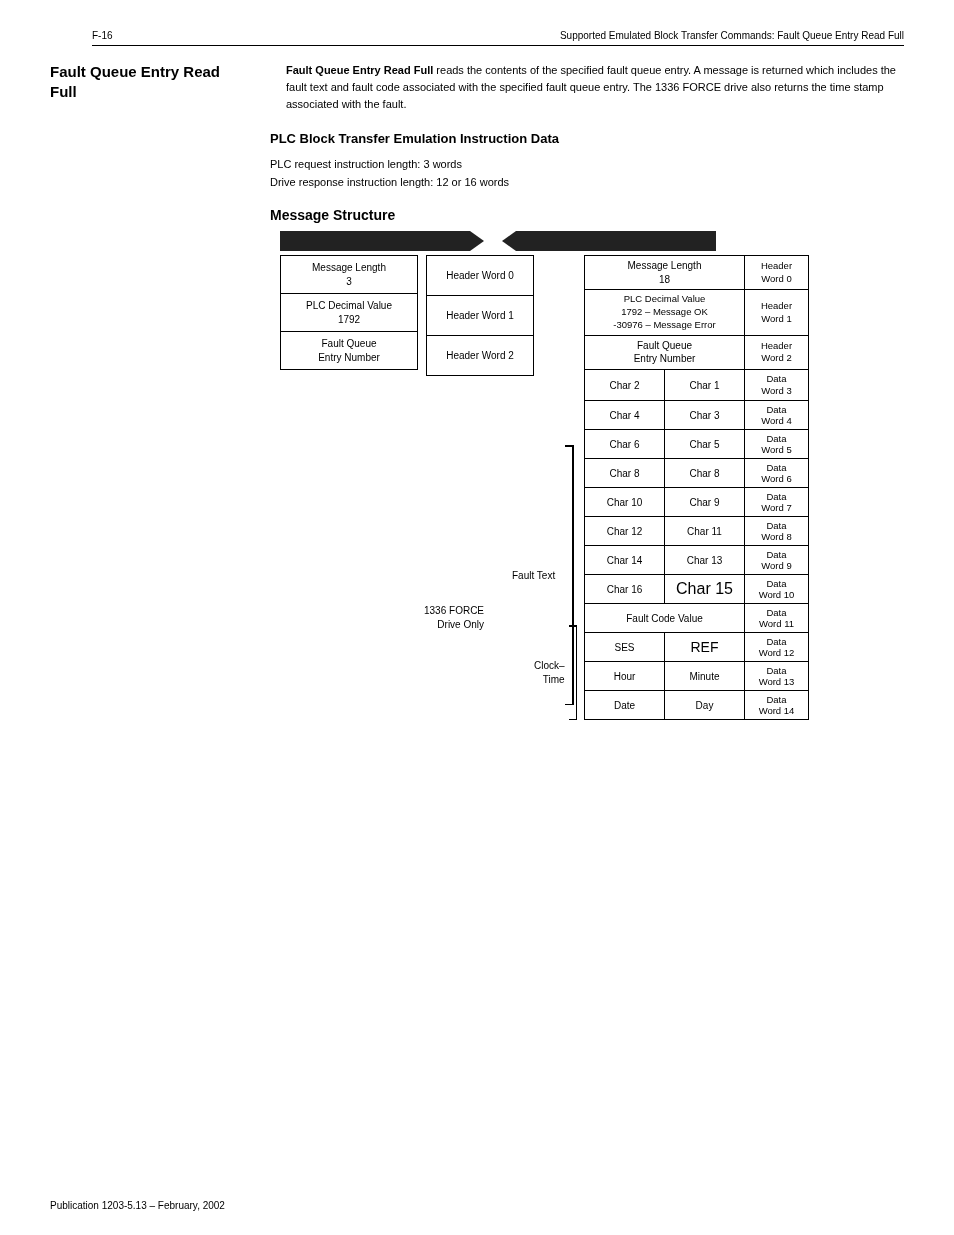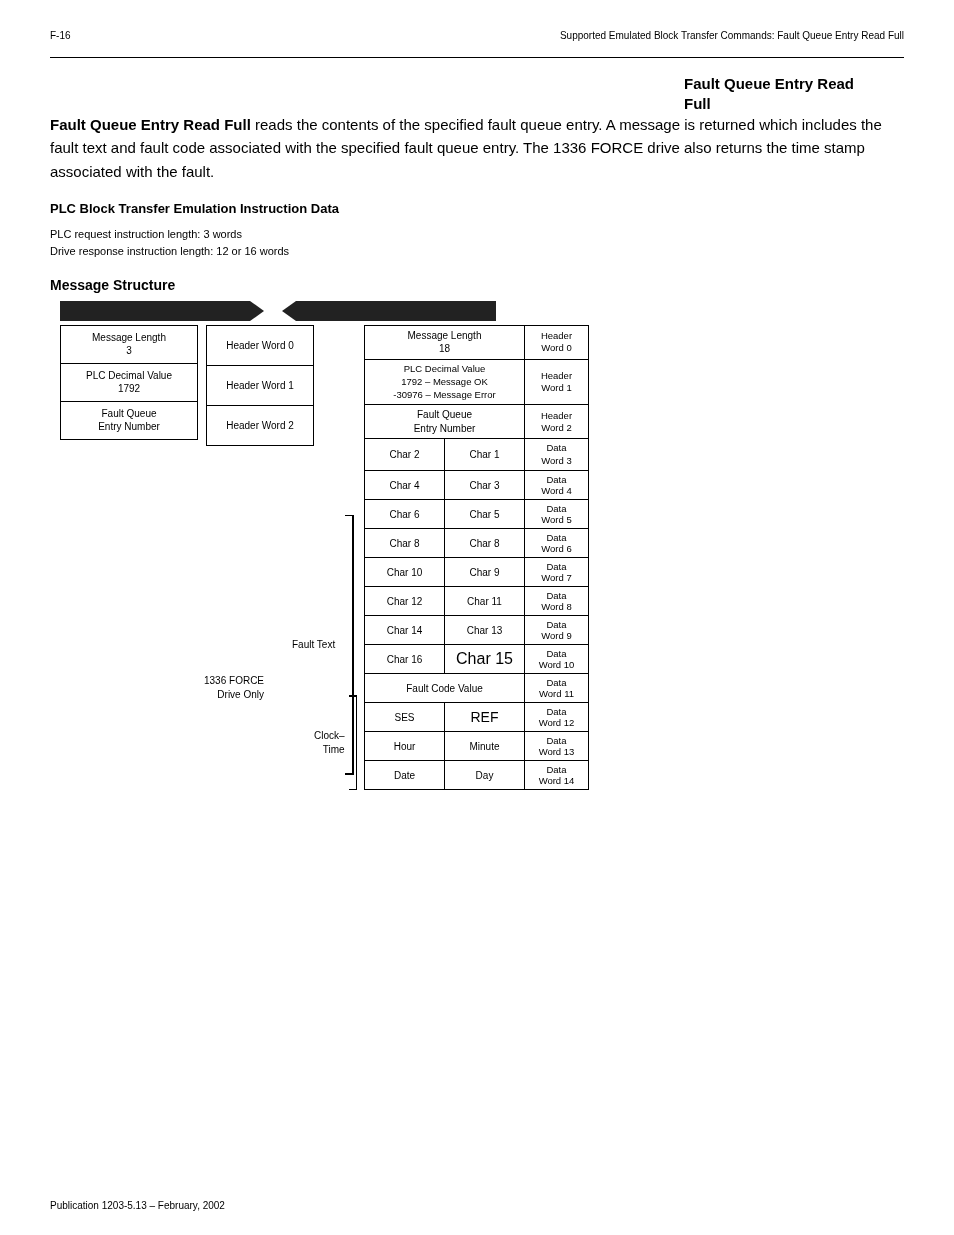--- a/index.html
+++ b/index.html
@@ -15,23 +15,24 @@
     .page {
       width: 954px;
       min-height: 1235px;
       padding: 30px 50px 30px 50px;
       position: relative;
     }
     .page-header {
       display: flex;
       justify-content: space-between;
       border-bottom: 1px solid #000;
-      padding-bottom: 16px;
+      padding-bottom: 4px;
       margin-bottom: 16px;
       font-size: 10px;
+      margin-left: 42px;
     }
     .section-title {
       font-size: 15px;
       font-weight: bold;
       width: 200px;
       float: left;
       margin-right: 20px;
     }
     .intro-text {
       font-size: 11px;
@@ -64,27 +65,27 @@
 </head>
 <body>
 
 <div class="page">
 
   <div class="page-header">
     <span>F-16</span>
     <span>Supported Emulated Block Transfer Commands: Fault Queue Entry Read Full</span>
   </div>
 
-  <div style="display:flex; align-items:flex-end;flex-direction:column;">
+  <div style="display:flex; align-items:flex-start;">
 
     <div class="section-title" style="min-width:200px; max-width:200px; font-size:15px; font-weight:bold; line-height:1.3; padding-right:10px;">Fault Queue Entry Read Full</div>
 
     <div style="flex:1;">
 
-      <p class="intro-text" style="font-size:15px; line-height:1.55; margin-bottom:18px;">
+      <p class="intro-text" style="font-size:11px; line-height:1.55; margin-bottom:18px;margin-left:16px;">
         <strong>Fault Queue Entry Read Full</strong><span> reads the contents of the specified fault queue entry. A message is returned which includes the fault text and fault code associated with the specified fault queue entry. The 1336 FORCE drive also returns the time stamp associated with the fault.</span>
       </p>
 
       <div class="sub-heading" style="font-size:13px; font-weight:bold; margin-bottom:10px;">PLC Block Transfer Emulation Instruction Data</div>
 
       <div class="plc-info" style="font-size:11px; margin-bottom:16px; line-height:1.6;">
         <div>PLC request instruction length: 3 words</div>
         <div>Drive response instruction length: 12 or 16 words</div>
       </div>
 

